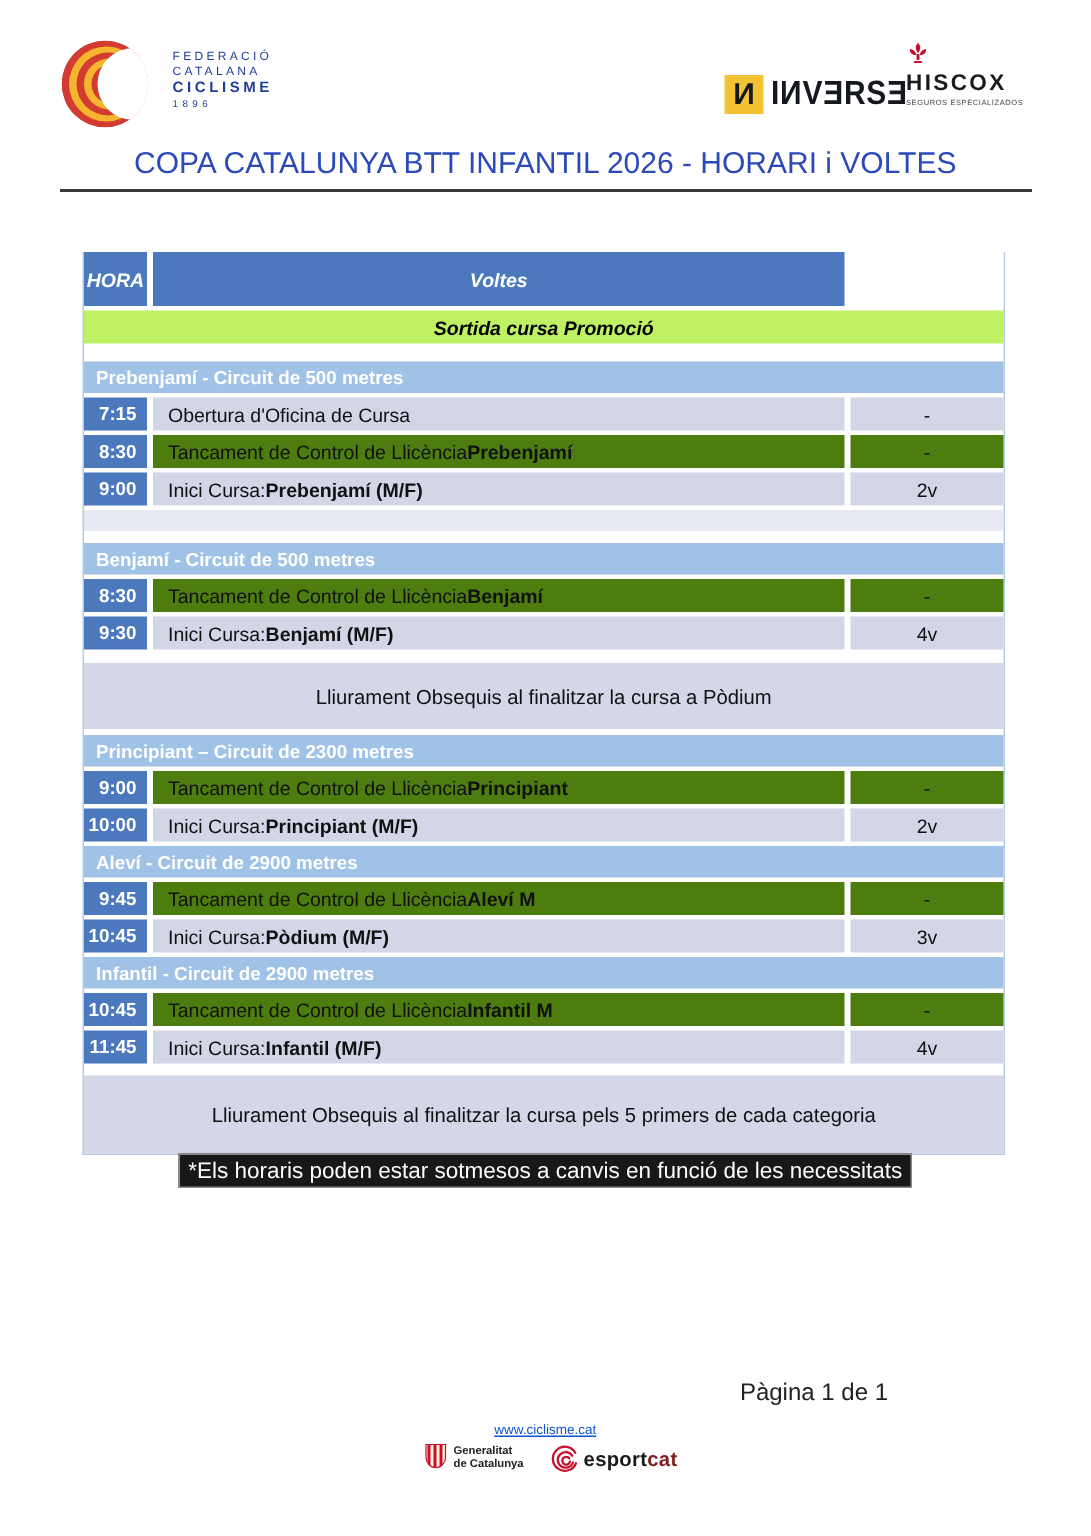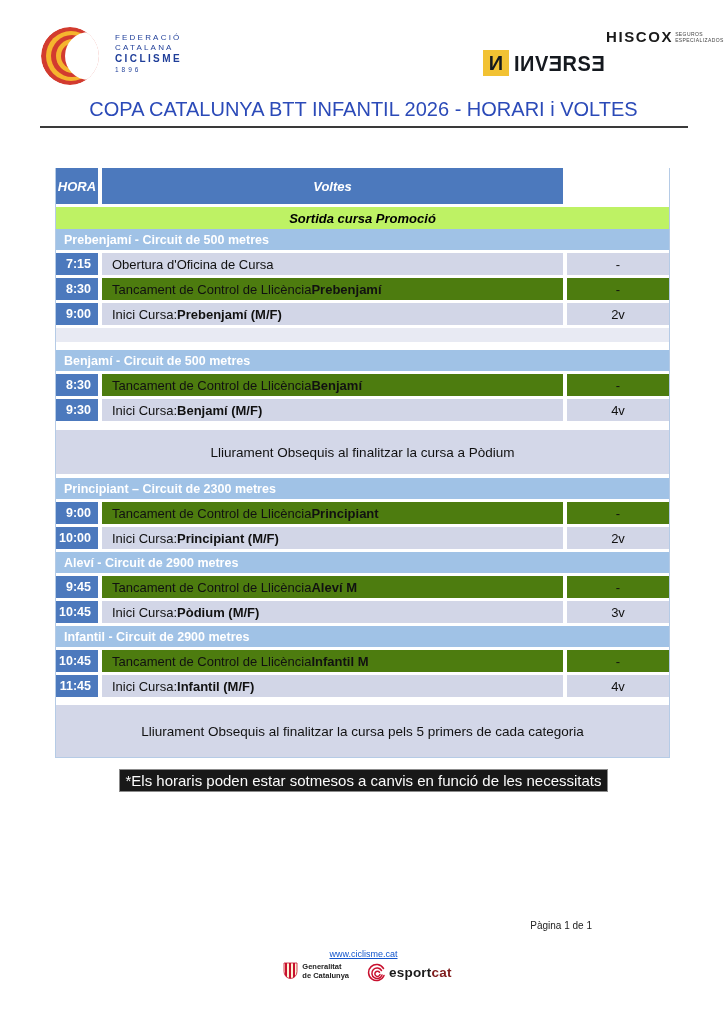--- a/index.html
+++ b/index.html
@@ -9,22 +9,22 @@
   
   .fcc-logo{position:absolute;left:40px;top:24px;display:flex;gap:9px;align-items:flex-start;}
   .fcc-text{padding-top:9px;color:#1f3e99;}
   .fcc-l1,.fcc-l2{font-size:8px;letter-spacing:2.2px;line-height:10px;}
   .fcc-l3{font-size:10px;font-weight:bold;letter-spacing:2.4px;line-height:12px;}
   .fcc-l4{font-size:6.5px;letter-spacing:3px;line-height:9px;}
   .inverse-logo{position:absolute;left:483px;top:50px;display:flex;align-items:center;gap:5px;}
   .inverse-box{width:26px;height:26px;background:#f2c233;color:#15191f;font-weight:bold;
                font-size:20px;display:flex;align-items:center;justify-content:center;}
   .inverse-word{font-size:20px;font-weight:bold;color:#15191f;letter-spacing:0.5px;transform:scaleY(1.12);}
-  .hiscox-logo{position:absolute;left:604px;top:28px;width:88px;display:flex;flex-direction:row;
-               align-items:center;gap:2px;}
+  .hiscox-logo{position:absolute;left:604px;top:28px;width:88px;display:flex;flex-direction:column;
+               gap:2px;}
   .hiscox-name{font-size:15px;font-weight:bold;letter-spacing:1.6px;color:#1a1a1a;}
   .hiscox-tag{font-size:5px;letter-spacing:0.4px;color:#444;}
 
   
   .doc-title{position:absolute;top:98px;left:0;width:100%;text-align:center;
              font-size:20px;color:#2b4ab8;}
   .title-rule{position:absolute;top:126px;left:40px;width:648px;border-top:2px solid #3a3a3a;}
 
   
   .sched{position:absolute;left:55px;top:168px;width:613px;border:1px solid #b5cbe6;
@@ -38,37 +38,37 @@
   .time-cell{background:#4c79bd;color:#fff;font-weight:bold;font-size:12.5px;
              justify-content:flex-end;padding-right:7px;}
   .desc-cell{padding-left:10px;}
   .voltes-cell{justify-content:center;}
   .trow.dark .desc-cell,.trow.dark .voltes-cell{background:#d2d6e7;}
   .trow.light .desc-cell,.trow.light .voltes-cell{background:#4d7c0f;}
   .subhead{height:22px;margin-top:3px;background:#bef264;display:flex;align-items:center;
            justify-content:center;font-size:13px;font-weight:bold;color:#000;font-style:italic;}
   .sec-head{height:21px;margin-top:3px;background:#a0c2e6;color:#fff;font-weight:bold;
             font-size:12.5px;display:flex;align-items:center;padding-left:8px;}
-  .sec-head.first{margin-top:0;}
+  .sec-head.first{margin-top:12px;}
   .sec-head.after-spacer{margin-top:8px;}
   .sec-head.after-band{margin-top:4px;}
   .spacer-row{height:14px;margin-top:3px;background:#e8eaf3;}
   .note-band{background:#d3d7e8;display:flex;align-items:center;justify-content:center;
              font-size:13.5px;color:#111;}
   .note-band.n1{height:44px;margin-top:9px;}
   .note-band.n2{height:52px;margin-top:8px;}
   .bold{font-weight:bold;}
 
   
   .notice-wrap{position:absolute;top:769px;left:0;width:100%;text-align:center;}
   .notice{display:inline-block;background:#181818;color:#fbfbfb;font-size:15px;
           padding:2px 5px;border:1px solid #8b8b8b;}
 
   
-  .page-num{position:absolute;top:920px;left:0;width:592px;text-align:right;font-size:10px;color:#222;}
+  .page-num{position:absolute;top:920px;left:0;width:592px;text-align:right;font-size:16px;color:#222;}
   .site-link{position:absolute;top:943px;left:0;width:100%;text-align:center;}
   .site-link a{font-size:9px;color:#1155cc;text-decoration:underline;}
   .footer-logos{position:absolute;top:962px;left:0;width:100%;display:flex;
                 justify-content:center;align-items:flex-start;gap:16px;padding-left:8px;box-sizing:border-box;}
   .gencat{display:flex;gap:4px;align-items:flex-start;}
   .gencat-text{font-size:7.5px;font-weight:bold;line-height:8.5px;color:#222;padding-top:1px;}
   .esportcat{display:flex;align-items:center;gap:3px;margin-top:1px;}
   .esport-word{font-size:13.5px;font-weight:bold;letter-spacing:0.2px;}
   .esport-black{color:#1a1a1a;}
   .esport-red{color:#7f1d1d;}

